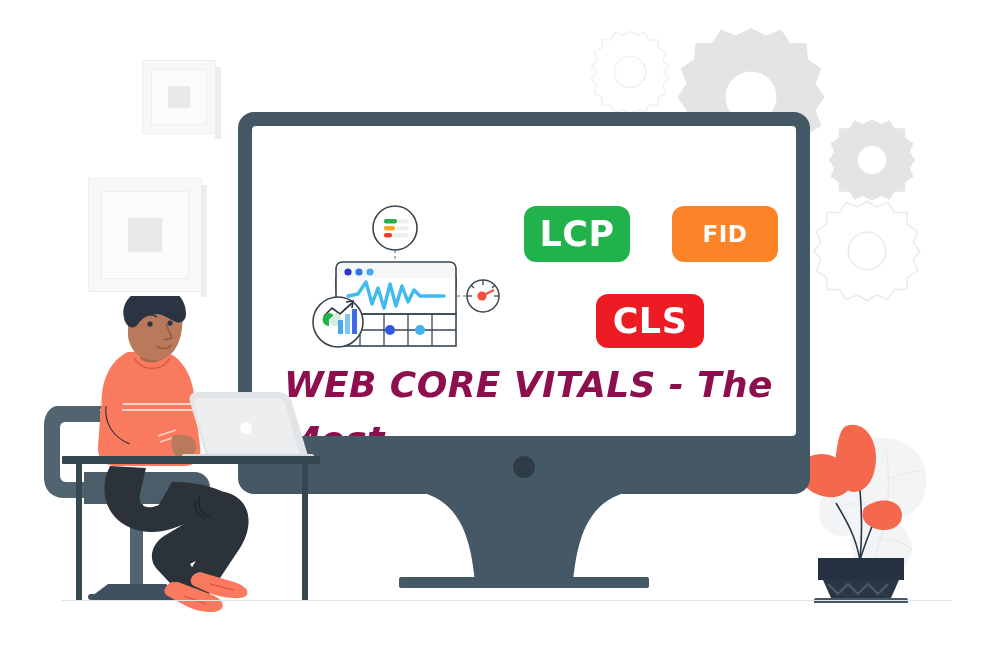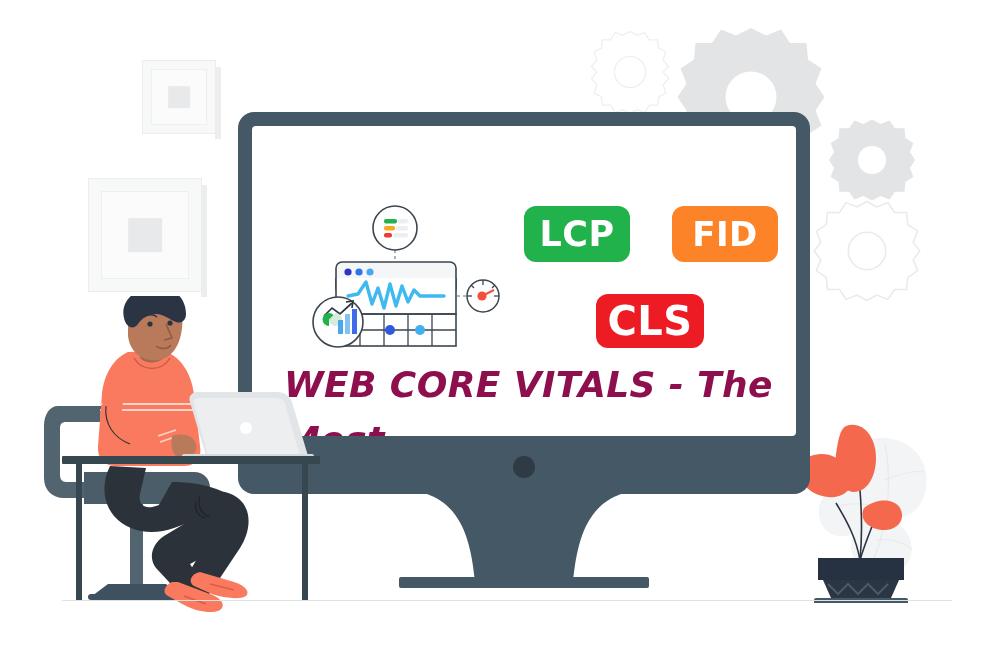--- a/index.html
+++ b/index.html
@@ -87,22 +87,22 @@
   .badge {
     position: absolute;
     display: flex; align-items: center; justify-content: center;
     border-radius: 12px;
     color: #ffffff;
     font-weight: bold;
     letter-spacing: 0.5px;
     font-family: "DejaVu Sans", sans-serif;
   }
   #badge-lcp { left: 272px; top:  80px; width: 106px; height: 56px; font-size: 35px; }
-  #badge-fid { left: 420px; top:  80px; width: 106px; height: 56px; font-size: 34px; }
-  #badge-cls { left: 344px; top: 168px; width: 108px; height: 54px; font-size: 40px; }
+  #badge-fid { left: 420px; top:  80px; width: 106px; height: 56px; font-size: 23px; }
+  #badge-cls { left: 344px; top: 168px; width: 108px; height: 54px; font-size: 35px; }
 
   #screen-title {
     position: absolute;
     left: 32px; top: 232px;
     width: 520px;
     font-family: "DejaVu Sans", sans-serif;
     font-style: italic;
     font-weight: bold;
     font-size: 36px;
     line-height: 1.52;

